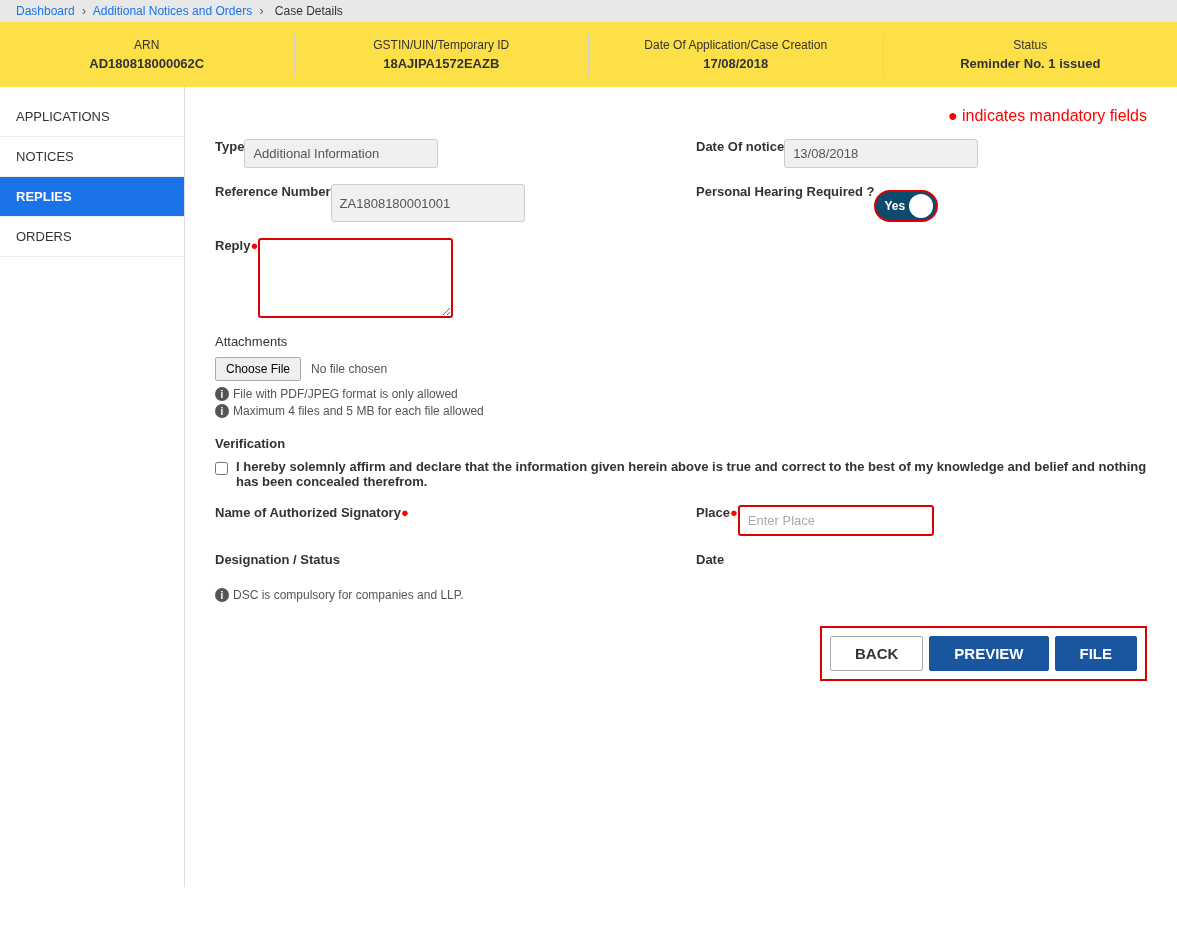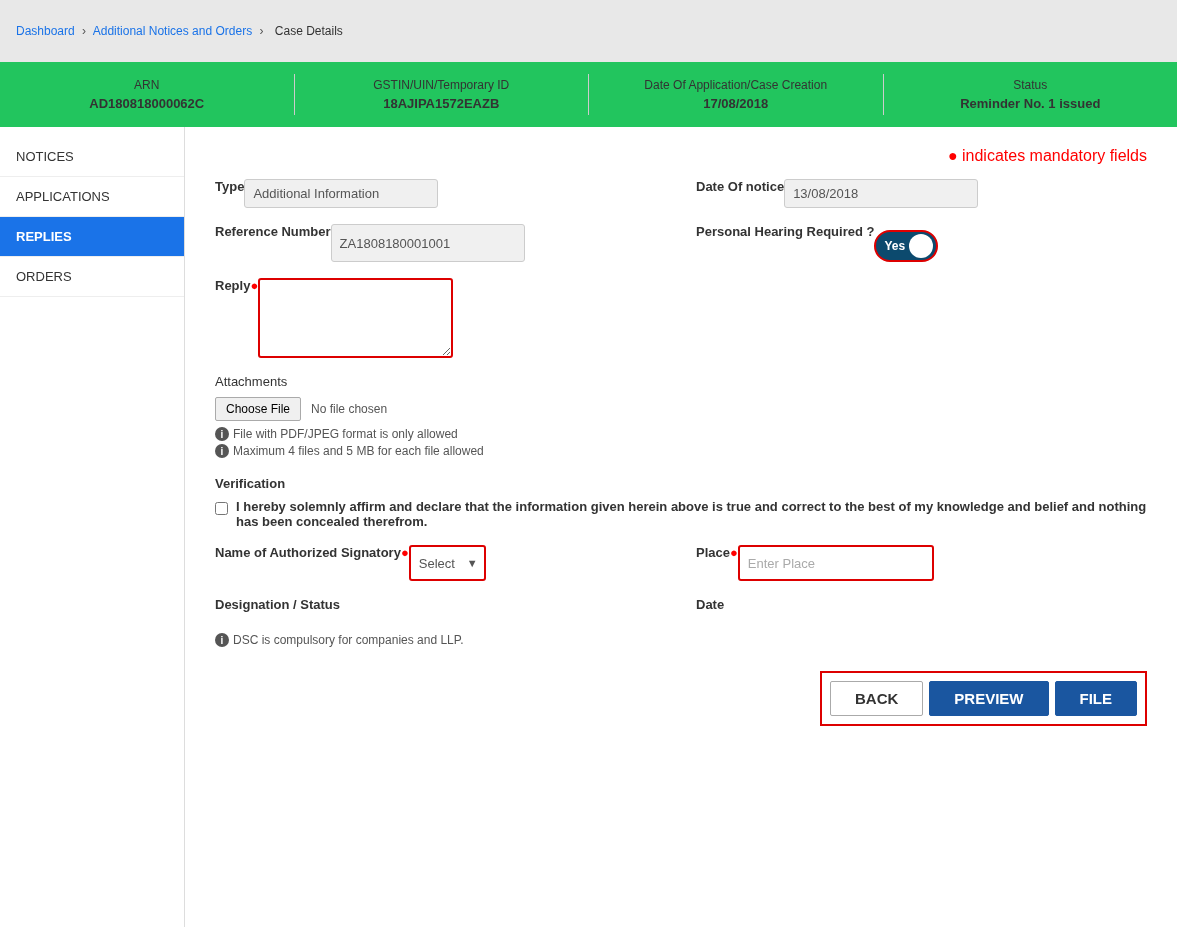--- a/index.html
+++ b/index.html
@@ -1,30 +1,30 @@
 <!DOCTYPE html>
 <html><head>
   <meta charset="utf-8">
   <style>
     * { box-sizing: border-box; margin: 0; padding: 0; }
     body { font-family: Arial, sans-serif; font-size: 13px; background: #fff; color: #333; }
 
     
     .breadcrumb {
       background: #e8e8e8;
-      padding: 24px 16px;
+      padding: 4px 16px;
       font-size: 12px;
     }
     .breadcrumb a { color: #1a73e8; text-decoration: none; }
     .breadcrumb span { color: #555; margin: 0 4px; }
     .breadcrumb .current { color: #333; font-weight: normal; }
 
     
     .header-bar {
-      background: #22c55e;
+      background: #fde047;
       display: flex;
       padding: 12px 0;
       text-align: center;
     }
     .header-bar .col {
       flex: 1;
       border-right: 1px solid #ccc;
       padding: 4px 16px;
     }
     .header-bar .col:last-child { border-right: none; }
@@ -306,22 +306,22 @@
   </div>
   <div class="col">
     <div class="label">Status</div>
     <div class="value">Reminder No. 1 issued</div>
   </div>
 </div>
 
 <div class="main-layout">
 
   <div class="sidebar">
+    <div class="sidebar-item">APPLICATIONS</div>
     <div class="sidebar-item">NOTICES</div>
-    <div class="sidebar-item">APPLICATIONS</div>
     <div class="sidebar-item active">REPLIES</div>
     <div class="sidebar-item">ORDERS</div>
   </div>
 
   <div class="content">
 
     <div class="mandatory-note">
       <span style="color:red;">●</span>
       <span>indicates mandatory fields</span>
     </div>
@@ -382,25 +382,20 @@
         <input type="checkbox" style="">
         <span>I hereby solemnly affirm and declare that the information given herein above is true and correct to the best of my knowledge and belief and nothing has been concealed therefrom.</span>
       </div>
     </div>
 
     <div class="form-row" style="margin-top:0;">
       <div class="form-group half-group">
         <label>
           <span>Name of Authorized Signatory</span><span style="color:red;">●</span>
         </label>
-        <div class="select-wrapper">
-          <select>
-            <option value="">Select</option>
-          </select>
-        </div>
       </div>
       <div class="form-group half-group">
         <label>
           <span>Place</span><span style="color:red;">●</span>
         </label>
         <input type="text" class="place-input" placeholder="Enter Place" style="">
       </div>
     </div>
 
     <div class="form-row">

